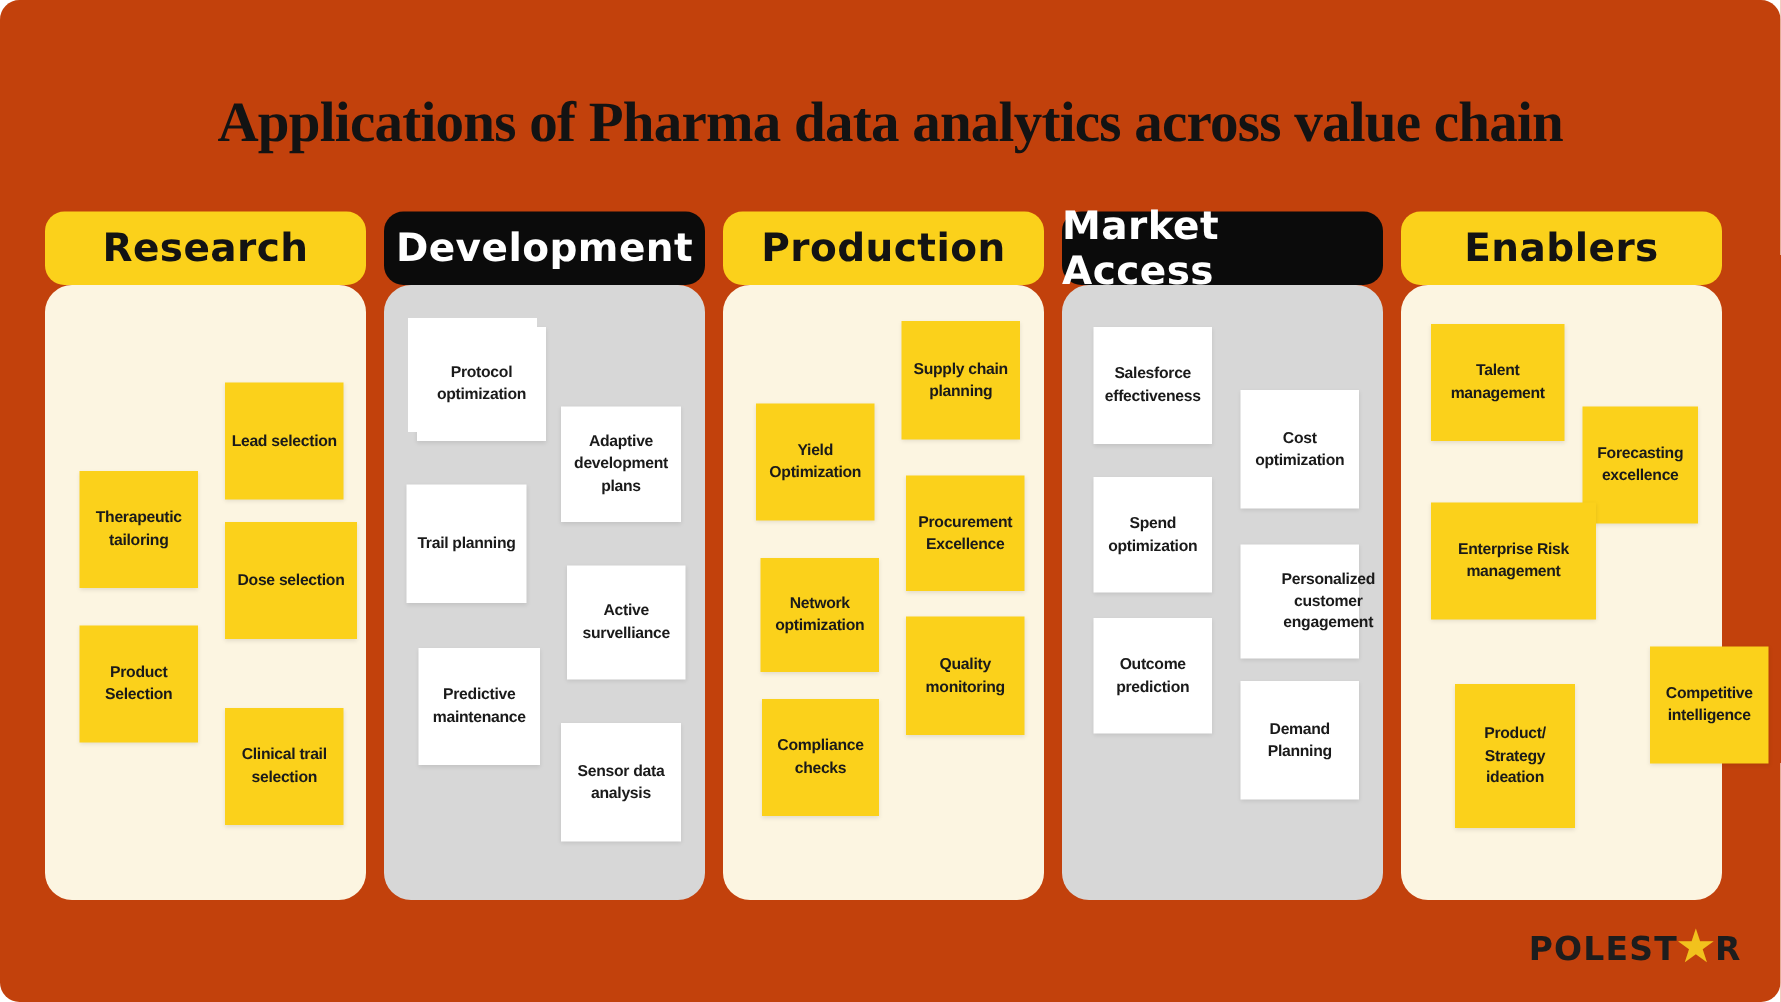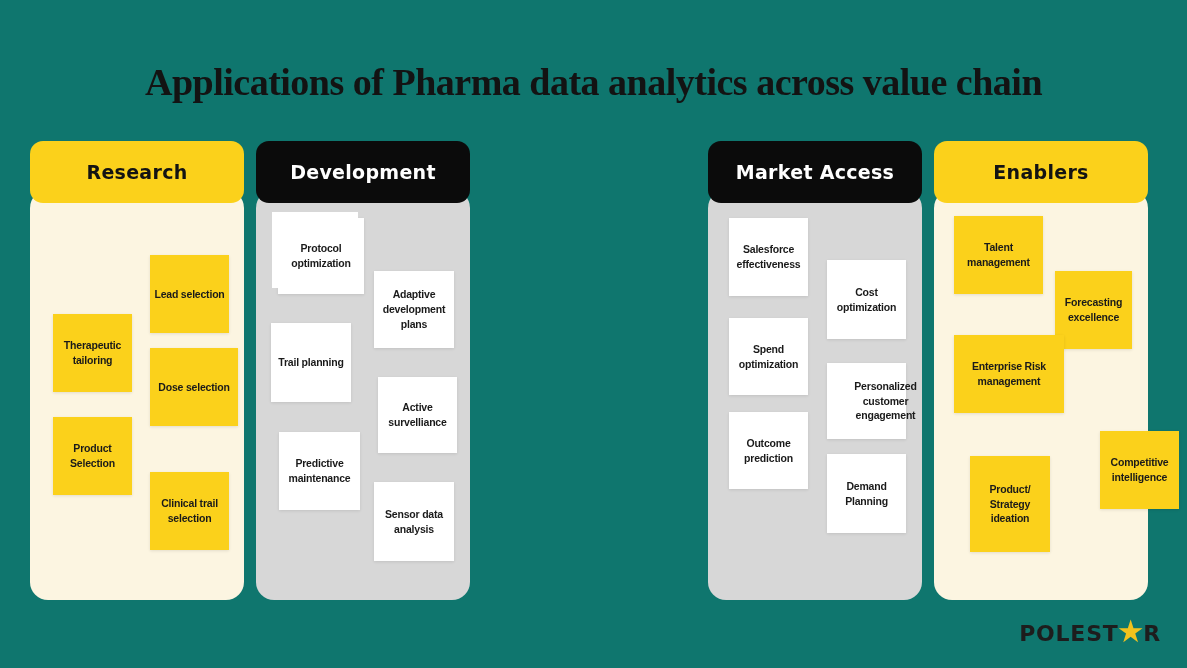--- a/index.html
+++ b/index.html
@@ -2,39 +2,39 @@
 <html style="--yellow: #FBD11B; --cream: #FCF5E1; --gray: #D7D7D7; --pill-black: #0B0B0B; --star: #F2C21D;"><head>
 <meta charset="utf-8">
 <style>
   :root{
     --yellow:#FBD11B; --cream:#FCF5E1; --gray:#D7D7D7;
     --pill-black:#0B0B0B; --star:#F2C21D; --ink:#1A1A1A;
   }
   html,body{margin:0;padding:0;background:#ffffff;}
   .canvas{
     position:relative; width:1187px; height:668px; overflow:hidden;
-    background:#0f766e; font-family:"Liberation Sans", sans-serif;
+    background:#c2410c; font-family:"Liberation Sans", sans-serif;border-radius:13px;
   }
   .title{
     position:absolute; top:62px; left:0; right:0; margin:0;
     text-align:center; color:#131313;
     font-family:"Liberation Serif","DejaVu Serif",serif;
     font-weight:700; font-size:38px; letter-spacing:-0.5px; line-height:1.1;
   }
   .column{position:absolute; top:0; width:218px; height:668px;}
   .col-body{
     position:absolute; left:2px; right:2px; top:190px; height:410px;
     border-radius:18px;
   }
   .col-yellow .col-body{background:var(--cream);}
   .col-dark .col-body{background:var(--gray);}
   .pill{
-    position:absolute; left:2px; right:2px; top:141px; height:62px;
+    position:absolute; left:2px; right:2px; top:141px; height:49px;
     border-radius:13px; display:flex; align-items:center; justify-content:center;
-    font-weight:700; font-size:19px; letter-spacing:0.3px;
+    font-weight:700; font-size:26px; letter-spacing:0.3px;
     font-family:"DejaVu Sans","Liberation Sans",sans-serif;
   }
   .col-yellow .pill{background:var(--yellow); color:#131313;}
   .col-dark .pill{background:var(--pill-black); color:#ffffff;}
   .card{
     position:absolute; z-index:0;
     display:flex; align-items:center; justify-content:center;
     text-align:center; padding:3px; box-sizing:border-box;
     font-weight:700; font-size:10.5px; line-height:1.42; letter-spacing:-0.2px;
     color:var(--ink);
@@ -78,20 +78,30 @@
     <div class="col-body"></div>
     <div class="pill">Development</div>
   <div class="card notch" style="left: 24px; top: 218px; width: 86px; height: 76px;">Protocol optimization</div>
       <div class="card" style="left: 120px; top: 271px; width: 80px; height: 77px;">Adaptive development plans</div>
       <div class="card" style="left: 17px; top: 323px; width: 80px; height: 79px;">Trail planning</div>
       <div class="card" style="left: 124px; top: 377px; width: 79px; height: 76px;">Active survelliance</div>
       <div class="card" style="left: 25px; top: 432px; width: 81px; height: 78px;">Predictive maintenance</div>
       <div class="card" style="left: 120px; top: 482px; width: 80px; height: 79px;">Sensor data analysis</div>
     </div>
 
+  <div class="column col-yellow" style="left:480px">
+    <div class="col-body"></div>
+    <div class="pill">Production</div>
+  <div class="card" style="left: 121px; top: 214px; width: 79px; height: 79px;">Supply chain planning</div>
+      <div class="card" style="left: 24px; top: 269px; width: 79px; height: 78px;">Yield Optimization</div>
+      <div class="card" style="left: 124px; top: 317px; width: 79px; height: 77px;">Procurement Excellence</div>
+      <div class="card" style="left: 27px; top: 372px; width: 79px; height: 76px;">Network optimization</div>
+      <div class="card" style="left: 124px; top: 411px; width: 79px; height: 79px;">Quality monitoring</div>
+      <div class="card" style="left: 28px; top: 466px; width: 78px; height: 78px;">Compliance checks</div>
+    </div>
 
   <div class="column col-dark" style="left:706px">
     <div class="col-body"></div>
     <div class="pill">Market Access</div>
   <div class="card" style="left: 23px; top: 218px; width: 79px; height: 78px;">Salesforce effectiveness</div>
       <div class="card" style="left: 121px; top: 260px; width: 79px; height: 79px;">Cost optimization</div>
       <div class="card" style="left: 23px; top: 318px; width: 79px; height: 77px;">Spend optimization</div>
       <div class="card" style="left: 121px; top: 363px; width: 79px; height: 76px; padding-left: 41px;">Personalized customer engagement</div>
       <div class="card" style="left: 23px; top: 412px; width: 79px; height: 77px;">Outcome prediction</div>
       <div class="card" style="left: 121px; top: 454px; width: 79px; height: 79px;">Demand Planning</div>

